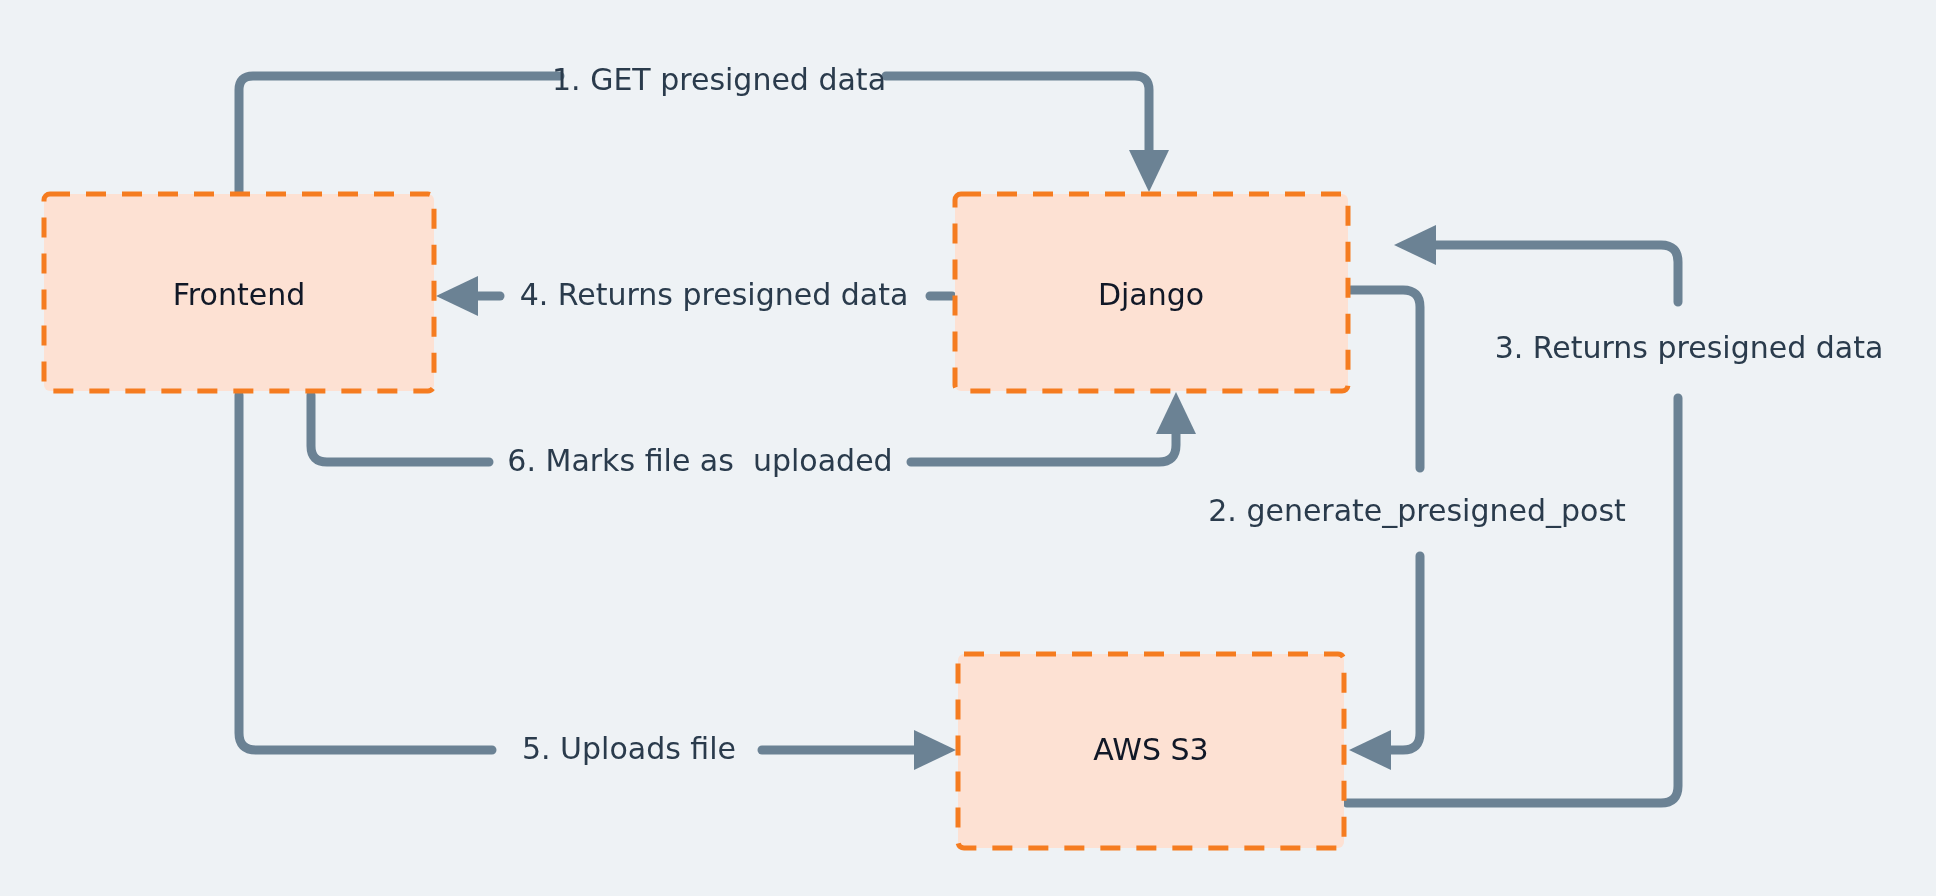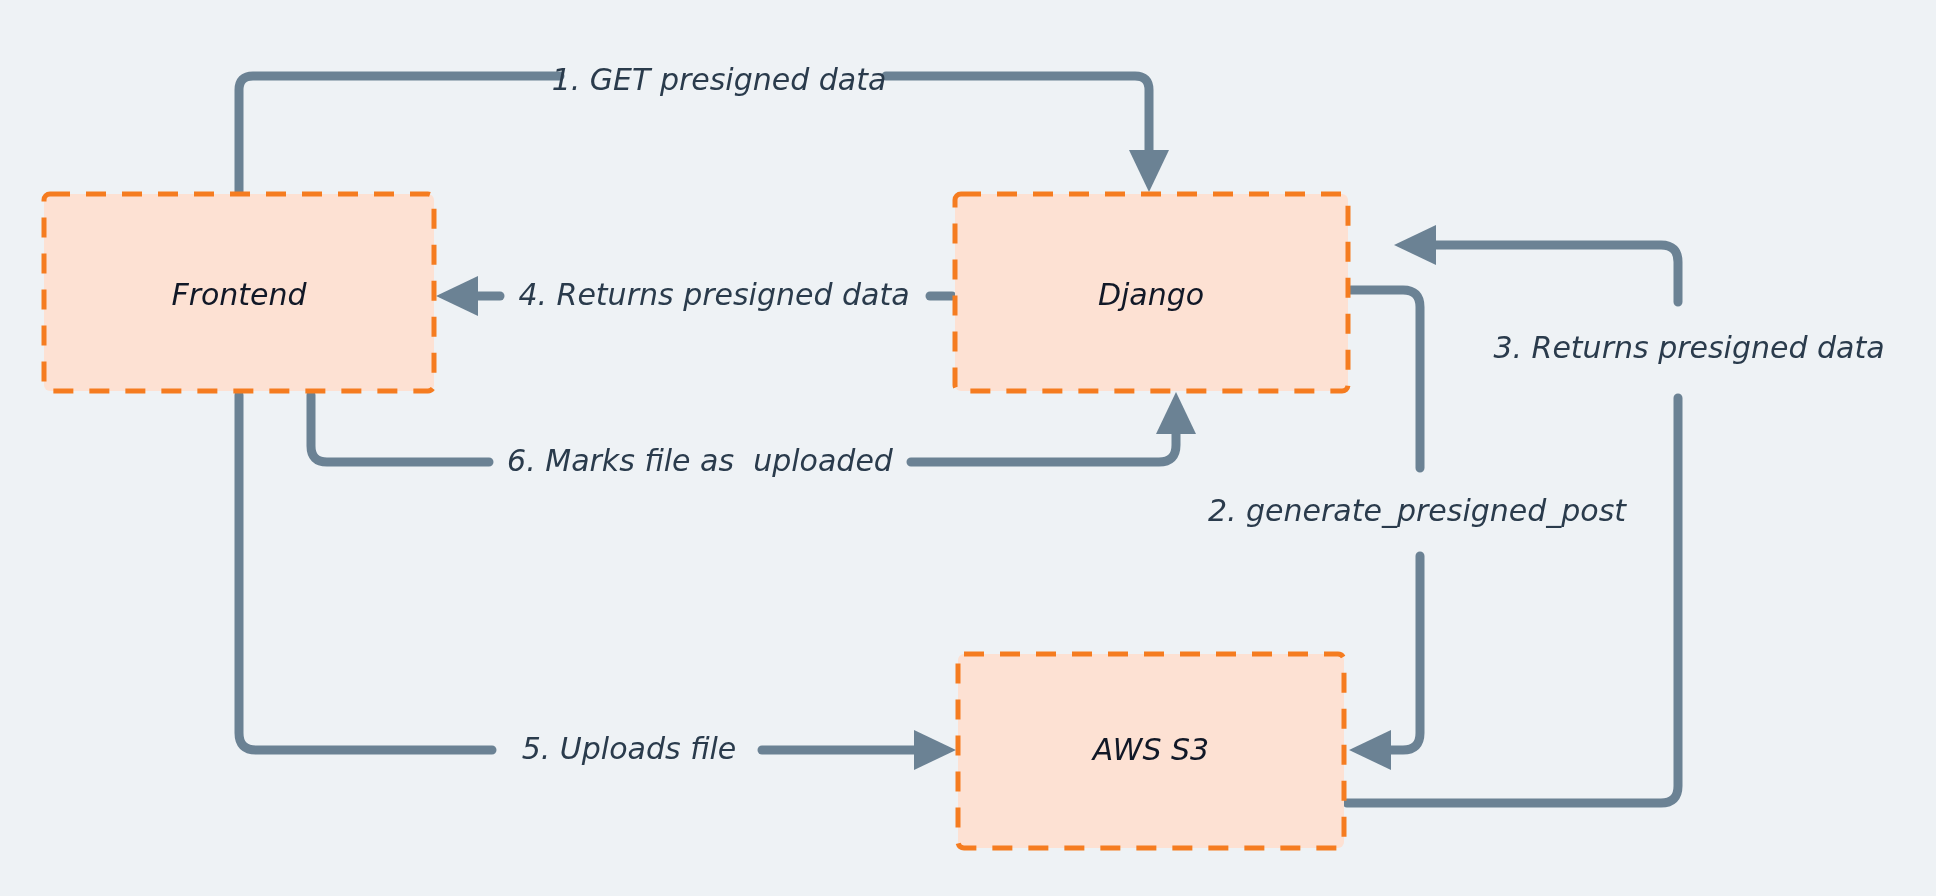--- a/index.html
+++ b/index.html
@@ -11,21 +11,20 @@
     width: 1936px;
     height: 896px;
     font-family: "DejaVu Sans", "Liberation Sans", sans-serif;
     overflow: hidden;
   }
   #diagram-root {
     position: relative;
     width: 1840px;
     height: 896px;
     background: #eef2f5;
-    font-style: italic;
   }
   svg.flow {
     position: absolute;
     inset: 0;
     width: 1936px;
     height: 896px;
     display: block;
   }
   .edge-path {
     fill: none;

